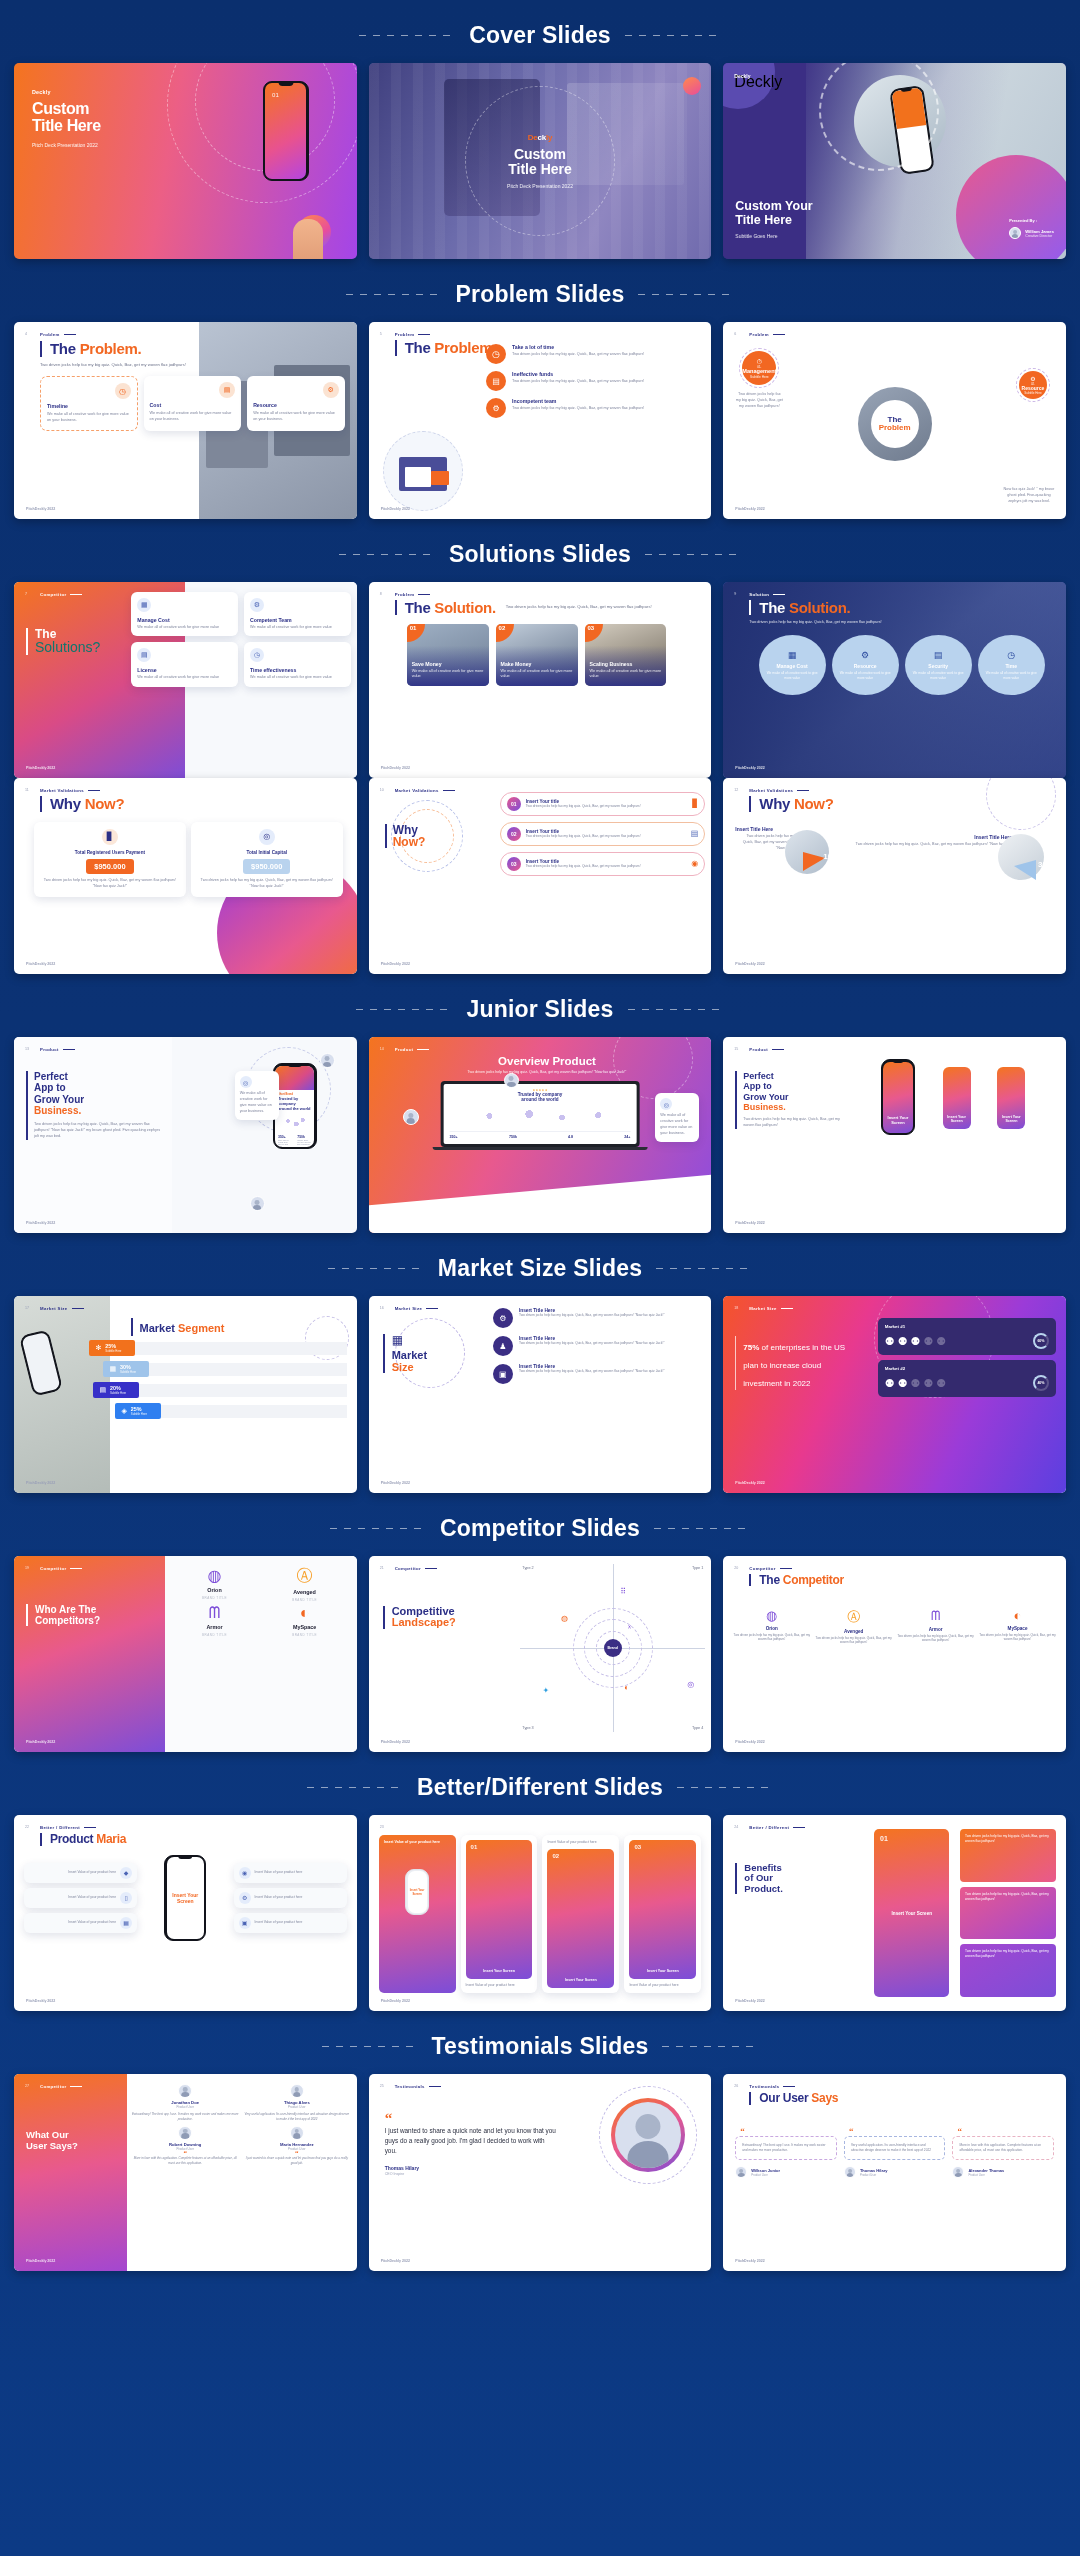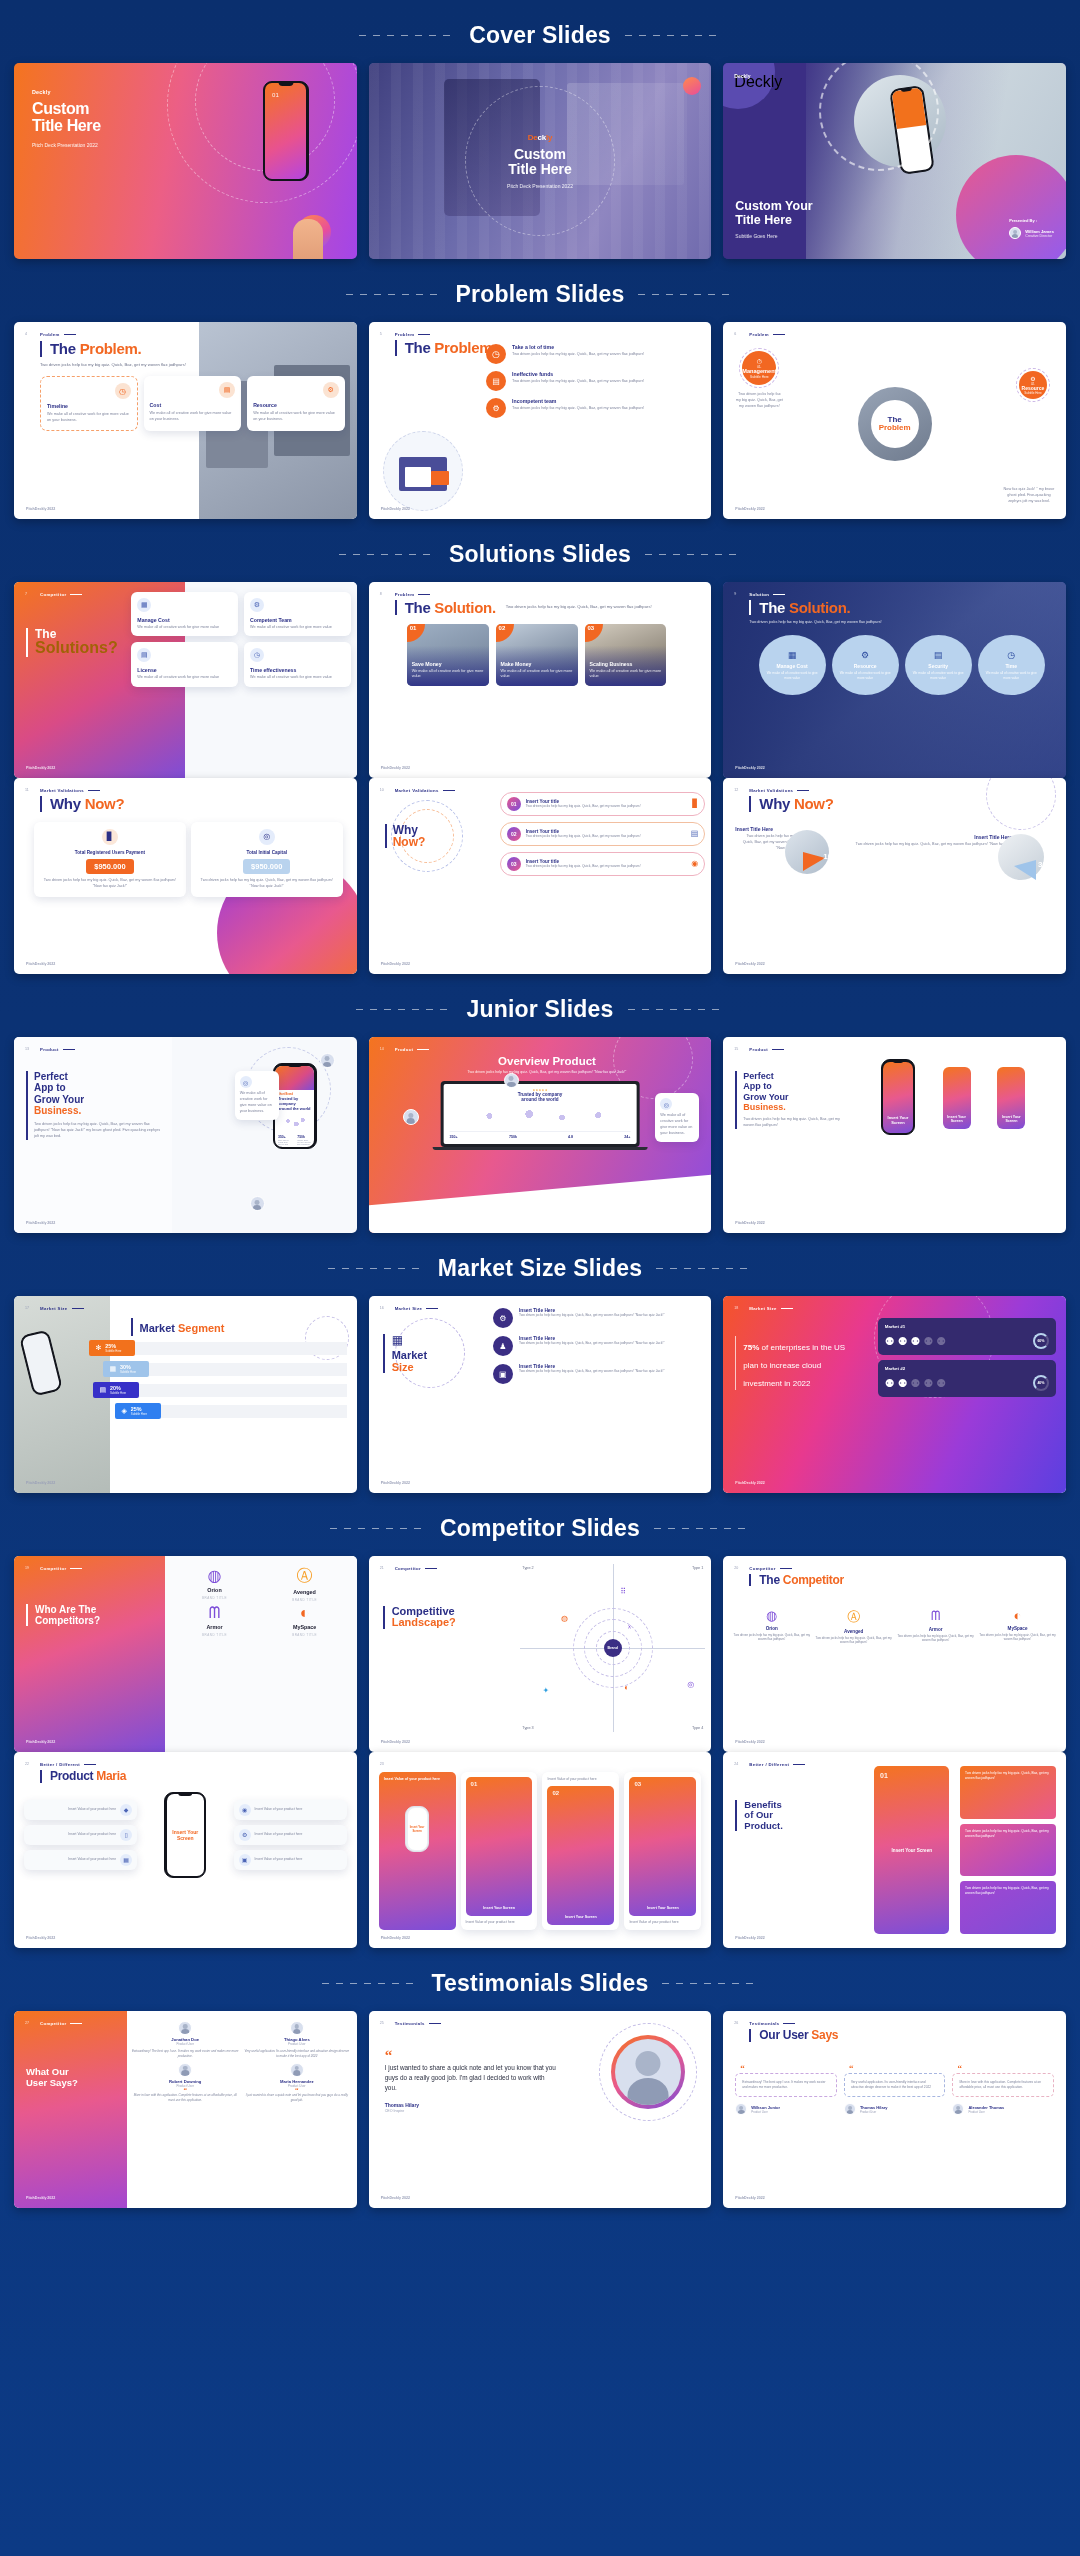--- a/index.html
+++ b/index.html
@@ -301,21 +301,21 @@
          background:linear-gradient(150deg,#f4741f,#d94b86 55%,#7c4dd8)"></div>
     <div style="position:absolute;right:0;top:0;width:50%;height:100%;background:#f7f9fc"></div>
     <div class="num w">7</div>
     <div class="pad hdr-off">
       <div class="eyebrow w">
             <span>Competitor</span>
           </div>
     </div>
     <div style="position:absolute;left:12px;top:46px;border-left:2px solid #fff;padding-left:7px">
       <div style="color:#fff;font-size:12px;font-weight:700;line-height:1.05">The</div>
-      <div style="color:#a16207;font-size:16px;font-weight:700;line-height:1.05">Solutions?</div>
+      <div style="color:#0f766e;font-size:14px;font-weight:400;line-height:1.05">Solutions?</div>
     </div>
     <div style="position:absolute;right:6px;top:10px;width:64%;display:grid;grid-template-columns:1fr 1fr;gap:6px">
       <div class="card" style="padding:6px">
         <div class="circ ico-b" style="width:14px;height:14px;font-size:7px">▦</div>
         <div class="cap" style="margin-top:5px">Manage Cost</div>
         <div class="sub" style="margin-top:2px">We make all of creative work for give more value</div>
       </div>
       <div class="card" style="padding:6px">
         <div class="circ ico-b" style="width:14px;height:14px;font-size:7px">⚙</div>
         <div class="cap" style="margin-top:5px">Competent Team</div>
@@ -939,20 +939,25 @@
       <div>
         <div style="font-size:13px;color:#f26722">◐</div>
         <div style="font-size:4.6px;font-weight:700;color:#2b2f86;margin-top:3px">MySpace</div>
         <div class="sub" style="font-size:3px;margin-top:2px">Two driven jocks help fax my big quiz. Quick, Baz, get my woven flax jodhpurs!</div>
       </div>
     </div>
     <div class="foot">PitchDeckly 2022</div>
   </div>
 </div>
 
+<div class="sec-head">
+  <span class="dash"></span>
+  <h2>Better/Different Slides</h2>
+  <span class="dash"></span>
+</div>
 <div class="row">
 
   <div class="slide">
     <div class="num">22</div>
     <div class="pad hdr-off">
       <div class="eyebrow">
             <span>Better / Different</span>
           </div>
       <div class="ttl bar-ttl" style="margin-top:3px;font-size:12px">
         <span>Product </span><span class="o">Maria</span></div>

